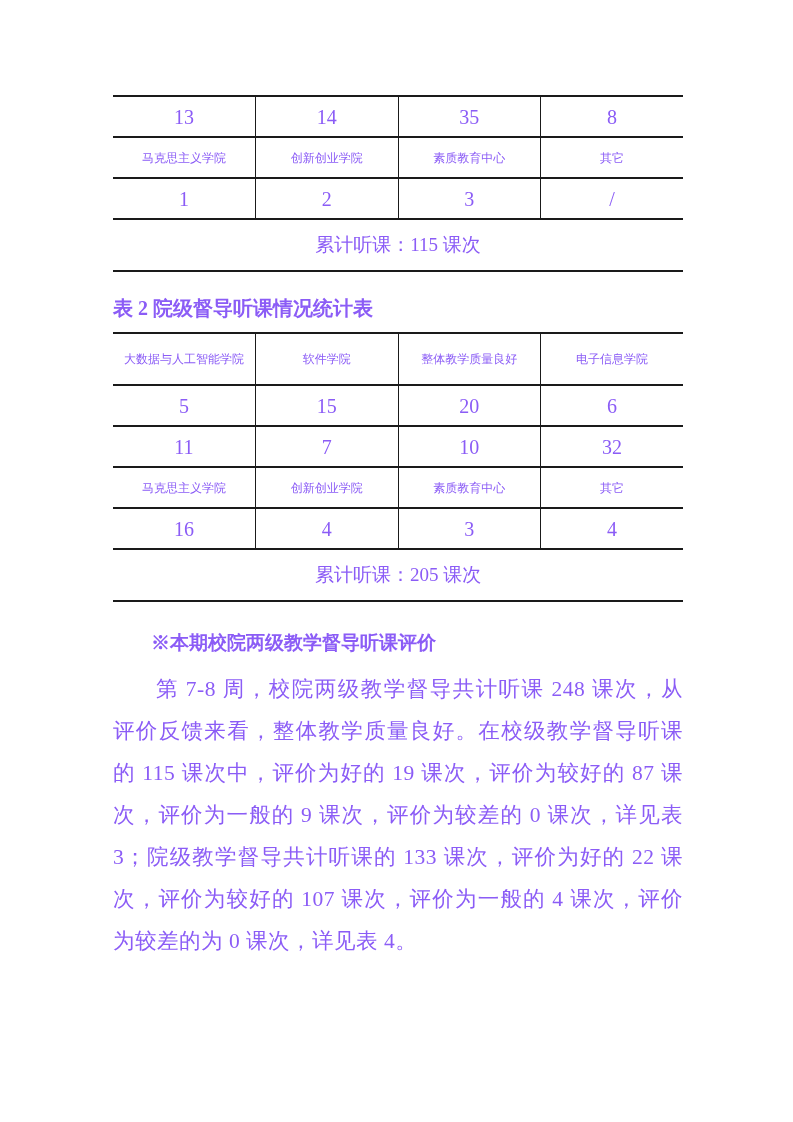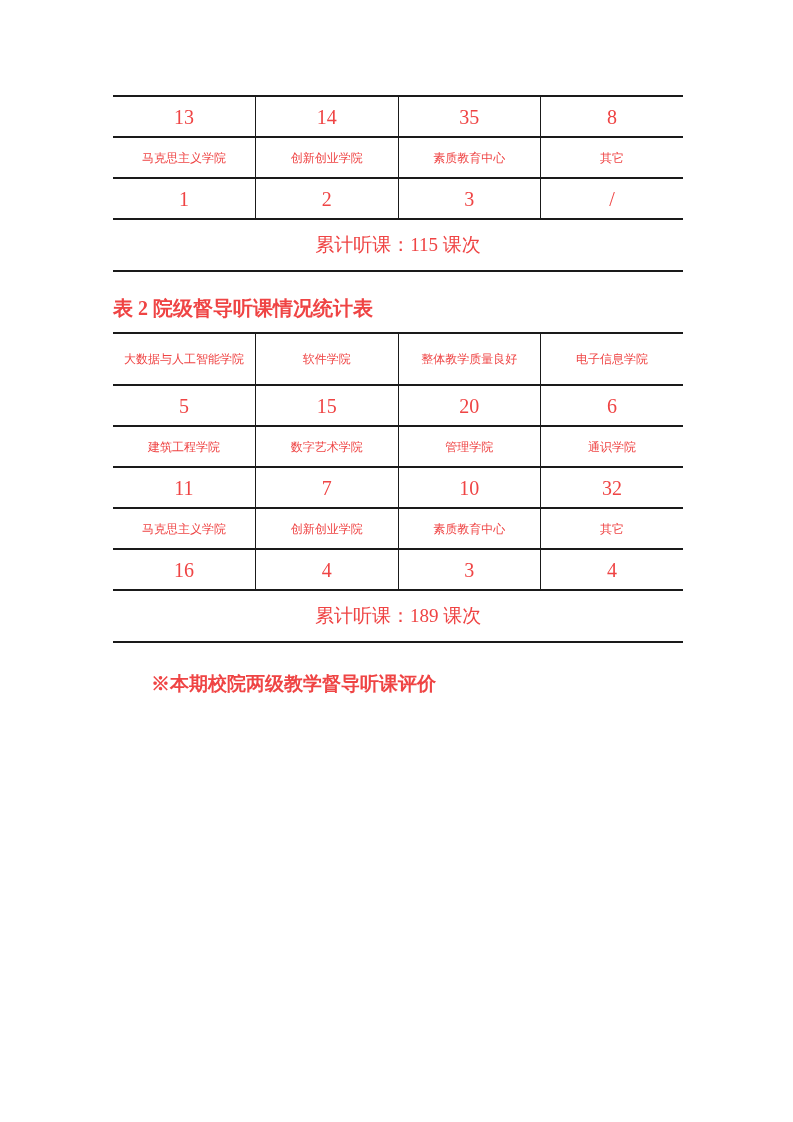--- a/index.html
+++ b/index.html
@@ -1,21 +1,21 @@
 <!DOCTYPE html>
 <html><head>
 <meta charset="utf-8">
 <style>
   html,body{margin:0;padding:0;background:#ffffff;}
   .page{
     position:relative;
     width:793px;height:1122px;
     background:#ffffff;
     font-family:"Liberation Serif","DejaVu Serif",serif;
-    color:#ef4444;
+    color:#8b5cf6;
     overflow:hidden;
     box-sizing:border-box;
   }
   .content{
     position:absolute;
     left:113px;top:95px;
     width:570px;
   }
   table.doc-table{
     width:100%;
@@ -111,46 +111,41 @@
           <td>整体教学质量良好</td>
           <td>电子信息学院</td>
         </tr>
         <tr>
           <td class="num">5</td>
           <td class="num">15</td>
           <td class="num">20</td>
           <td class="num">6</td>
         </tr>
         <tr>
-          <td>建筑工程学院</td>
-          <td>数字艺术学院</td>
-          <td>管理学院</td>
-          <td>通识学院</td>
-        </tr>
-        <tr>
           <td class="num">11</td>
           <td class="num">7</td>
           <td class="num">10</td>
           <td class="num">32</td>
         </tr>
         <tr>
           <td>马克思主义学院</td>
           <td>创新创业学院</td>
           <td>素质教育中心</td>
           <td>其它</td>
         </tr>
         <tr>
           <td class="num">16</td>
           <td class="num">4</td>
           <td class="num">3</td>
           <td class="num">4</td>
         </tr>
         <tr>
-          <td class="footer-cell" colspan="4">累计听课：189 课次</td>
+          <td class="footer-cell" colspan="4">累计听课：205 课次</td>
         </tr>
       </tbody>
     </table>
 
     <div class="section-heading">※本期校院两级教学督导听课评价</div>
 
+    <p class="body-paragraph">第 7-8 周，校院两级教学督导共计听课 248 课次，从评价反馈来看，整体教学质量良好。在校级教学督导听课的 115 课次中，评价为好的 19 课次，评价为较好的 87 课次，评价为一般的 9 课次，评价为较差的 0 课次，详见表 3；院级教学督导共计听课的 133 课次，评价为好的 22 课次，评价为较好的 107 课次，评价为一般的 4 课次，评价为较差的为 0 课次，详见表 4。</p>
 
   </div>
 </div>
 
 </body></html>

